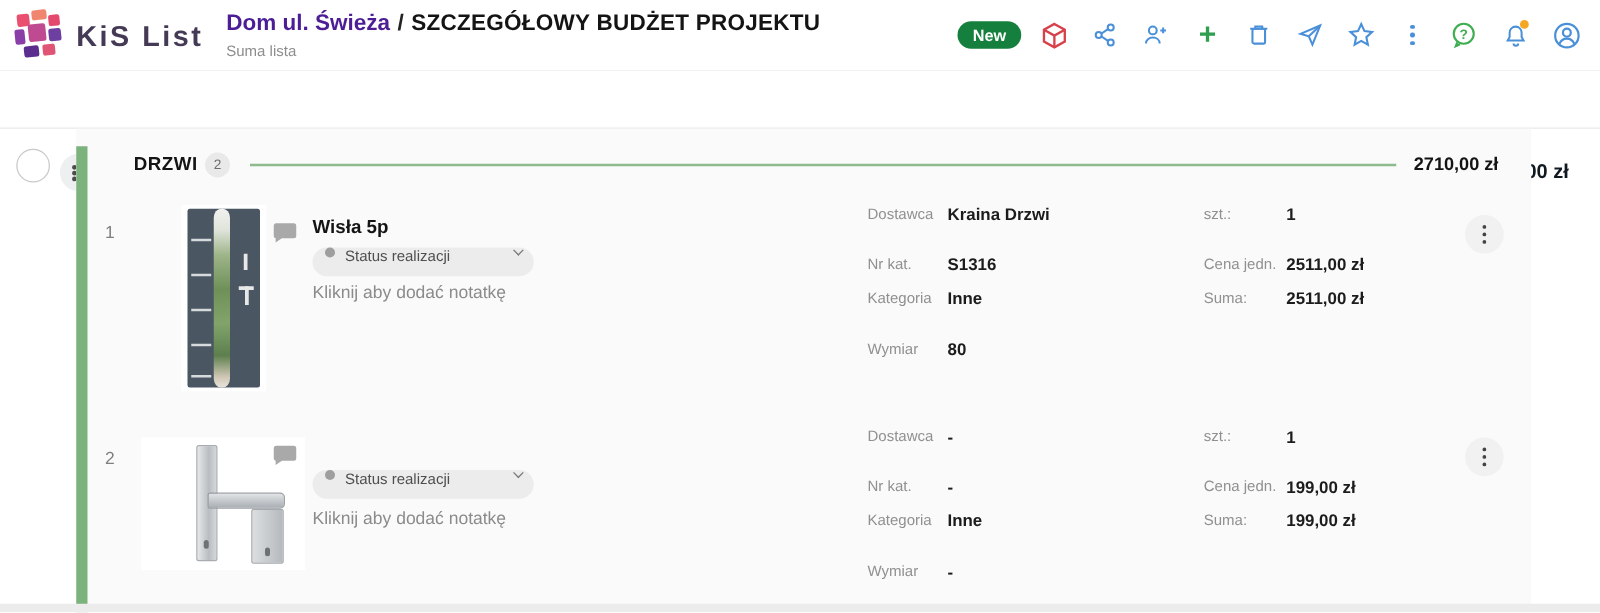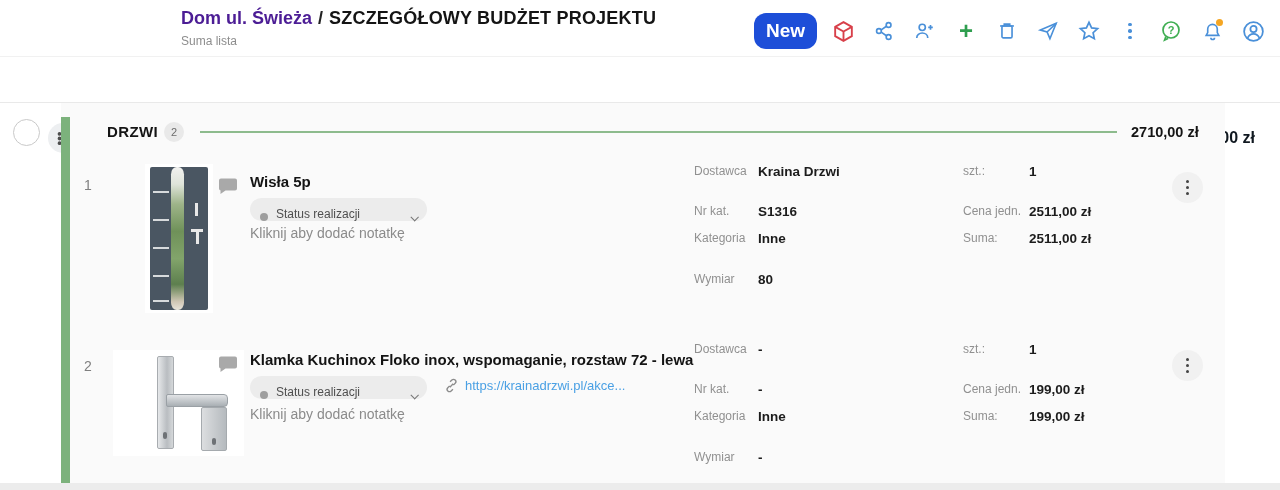--- a/index.html
+++ b/index.html
@@ -13,21 +13,21 @@
   .logo-mosaic { position:relative; width:42px; height:42px; transform:rotate(-6deg); }
   .logo-mosaic i { position:absolute; display:block; border-radius:2px; }
   .logo-text { font-size:23px; font-weight:800; letter-spacing:2px; color:#453a55; }
   .crumbs { position:absolute; left:181px; top:8px; white-space:nowrap; }
   .crumb-project { color:#4c1d95; font-size:18px; font-weight:700; }
   .crumb-sep { color:#222; font-size:18px; font-weight:700; padding:0 6px; }
   .crumb-page { color:#141414; font-size:18px; font-weight:800; letter-spacing:.2px; }
   .crumb-sub { margin-top:5px; font-size:12px; color:#8d8d8d; }
 
   .toolbar { position:absolute; right:12px; top:13px; display:flex; align-items:center; gap:11px; }
-  .new-badge { height:36px; padding:0 12px; border-radius:12px; background:#1d4ed8; color:#fff; font-size:19px; font-weight:700; display:flex; align-items:center; cursor:pointer; }
+  .new-badge { height:22px; padding:0 12px; border-radius:12px; background:#15803d; color:#fff; font-size:13px; font-weight:700; display:flex; align-items:center; cursor:pointer; }
   .tb-btn { position:relative; width:30px; height:30px; border-radius:50%; background:#fff; display:flex; align-items:center; justify-content:center; cursor:pointer; border:none; }
   .tb-btn svg { display:block; }
   .dots-v { display:flex; flex-direction:column; gap:3px; }
   .dots-v i { width:3.5px; height:3.5px; border-radius:50%; background:#4a90d9; }
   .dots-v.dark i { background:#444; width:3px; height:3px; }
   .bell-dot { position:absolute; right:4px; top:3px; width:7px; height:7px; border-radius:50%; background:#f5a623; }
 
   
   .filterbar { position:absolute; left:0; top:57px; width:1280px; height:46px; background:#fff; border-bottom:1px solid #e9e9e9; }
   .pill { position:absolute; top:66px; height:30px; background:#edeff1; border-radius:6px; display:flex; align-items:center; cursor:pointer; }
@@ -52,21 +52,21 @@
   .section-name { position:absolute; left:107px; top:6px; font-size:15px; font-weight:800; color:#141414; letter-spacing:.4px; }
   .section-count { position:absolute; left:164px; top:5px; width:20px; height:20px; border-radius:50%; background:#e9e9e9; color:#6d6d6d; font-size:11px; display:flex; align-items:center; justify-content:center; }
   .section-line { position:absolute; left:200px; top:14px; width:917px; height:2px; background:#8dbb8d; }
   .section-sum { position:absolute; left:1131px; top:7px; font-size:14.5px; font-weight:700; color:#141414; }
 
   .row { position:absolute; left:0; width:1280px; height:170px; }
   .row-index { position:absolute; left:84px; top:13px; font-size:14px; color:#7f7f7f; }
   .thumb { position:absolute; background:#fff; overflow:hidden; }
   .comment { position:absolute; left:217px; top:13px; cursor:pointer; }
   .item-title { position:absolute; left:250px; top:9px; font-size:15px; font-weight:700; color:#141414; white-space:nowrap; cursor:pointer; }
-  .status-pill { position:absolute; left:250px; top:34px; width:177px; height:23px; background:#ececec; border-radius:12px; display:flex; align-items:flex-end; gap:8px; padding:0 10px; cursor:pointer; }
+  .status-pill { position:absolute; left:250px; top:34px; width:177px; height:23px; background:#ececec; border-radius:12px; display:flex; align-items:flex-start; gap:8px; padding:0 10px; cursor:pointer; }
   .status-dot { width:8px; height:8px; border-radius:50%; background:#9e9e9e; flex:0 0 auto; }
   .status-text { font-size:12px; color:#4f4f4f; flex:1 1 auto; }
   .status-pill .chev { width:6px; height:6px; }
   .item-link { position:absolute; left:444px; top:36px; display:flex; align-items:center; gap:6px; cursor:pointer; }
   .item-link span { font-size:13px; color:#4aa0e4; white-space:nowrap; }
   .note { position:absolute; left:250px; top:61px; font-size:14px; color:#8b8b8b; cursor:pointer; }
 
   .dlabel { position:absolute; font-size:12px; color:#909090; white-space:nowrap; }
   .dvalue { position:absolute; font-size:13.5px; font-weight:600; color:#1c1c1c; white-space:nowrap; }
   .c1l { left:694px; } .c1v { left:758px; }
@@ -89,20 +89,33 @@
   .h-lever { position:absolute; left:53px; top:44px; width:62px; height:13px; background:linear-gradient(180deg,#e2e4e6,#a9afb4); border:1px solid #9aa0a5; border-radius:2px 4px 4px 2px; }
   .h-plate2 { position:absolute; left:88px; top:57px; width:26px; height:44px; background:linear-gradient(90deg,#dcdee0,#b5babe); border:1px solid #a5aaae; border-radius:2px; }
   .h-key { position:absolute; width:4px; height:7px; border-radius:2px; background:#6e7276; }
 </style>
 </head>
 <body>
 
 <div id="app">
 
   <div class="topbar">
+    <div class="logo">
+      <span class="logo-mosaic">
+        <i style="left:5px;top:2px;width:10px;height:10px;background:#e94f6e"></i>
+        <i style="left:17px;top:0;width:12px;height:8px;background:#f0866f"></i>
+        <i style="left:30px;top:5px;width:9px;height:9px;background:#e4486d"></i>
+        <i style="left:2px;top:14px;width:8px;height:12px;background:#8a3fa8"></i>
+        <i style="left:13px;top:11px;width:14px;height:14px;background:#c04a92"></i>
+        <i style="left:29px;top:16px;width:10px;height:10px;background:#6d3fa0"></i>
+        <i style="left:8px;top:28px;width:12px;height:9px;background:#5a2d8f"></i>
+        <i style="left:23px;top:28px;width:10px;height:9px;background:#e05575"></i>
+      </span>
+      <span class="logo-text">KiS List</span>
+    </div>
 
     <div class="crumbs">
       <span class="crumb-project">Dom ul. Świeża</span><span class="crumb-sep">/</span><span class="crumb-page">SZCZEGÓŁOWY BUDŻET PROJEKTU</span>
       <div class="crumb-sub">Suma lista</div>
     </div>
 
     <div class="toolbar">
       <span class="new-badge">New</span>
 
       <button class="tb-btn">
@@ -320,34 +333,27 @@
         <span class="h-key" style="left:99px;top:88px"></span>
       </span>
     </div>
 
     <span class="comment">
       <svg width="22" height="20" viewBox="0 0 22 20">
         <path d="M2 3.5A2 2 0 0 1 4 1.5h14a2 2 0 0 1 2 2v8a2 2 0 0 1-2 2H8.5L3.5 17v-3.5H4a2 2 0 0 1-2-2z" fill="#a9a9a9"></path>
       </svg>
     </span>
 
-    <div class="item-title">Klamka Kuchinox Floko inox, wspomaganie, rozstaw 72 - lewa</div>
 
     <div class="status-pill">
       <span class="status-dot"></span>
       <span class="status-text">Status realizacji</span>
       <span class="chev"></span>
     </div>
 
-    <div class="item-link">
-      <svg width="15" height="15" viewBox="0 0 20 20" fill="none" stroke="#8c8c8c" stroke-width="1.8">
-        <path d="M7.5 10.5l-2.4 2.4a3.1 3.1 0 0 0 4.4 4.4l2.4-2.4M12.5 9.5l2.4-2.4a3.1 3.1 0 0 0-4.4-4.4L8.1 5.1M7.8 12.2l4.4-4.4"></path>
-      </svg>
-      <span>https://krainadrzwi.pl/akce...</span>
-    </div>
 
     <div class="note" style="top:64px">Kliknij aby dodać notatkę</div>
 
     <span class="dlabel c1l dr0">Dostawca</span>
     <span class="dvalue c1v dr0">-</span>
     <span class="dlabel c1l dr1">Nr kat.</span>
     <span class="dvalue c1v dr1">-</span>
     <span class="dlabel c1l dr2">Kategoria</span>
     <span class="dvalue c1v dr2">Inne</span>
     <span class="dlabel c1l dr3">Wymiar</span>

